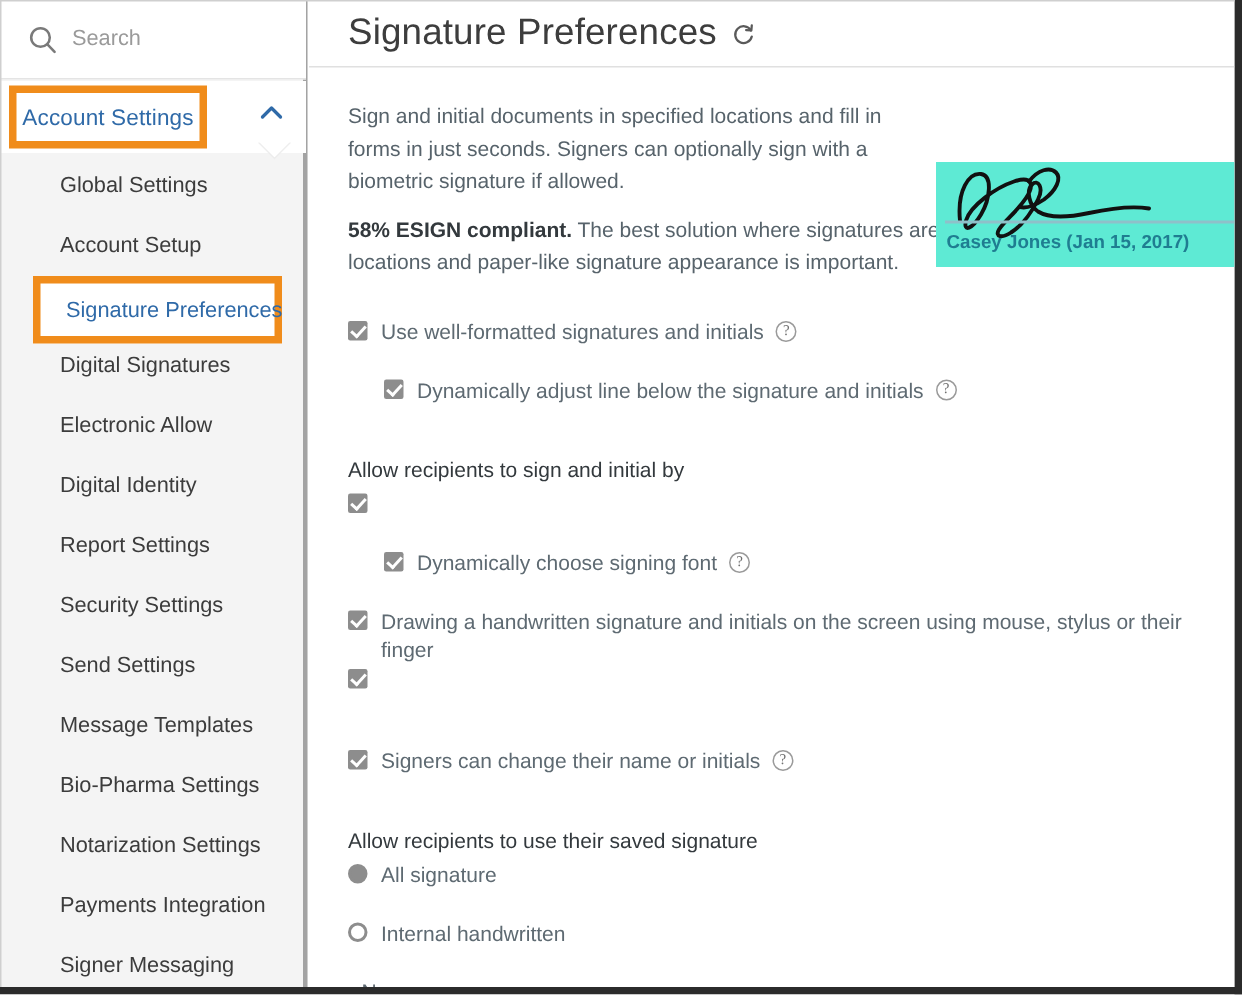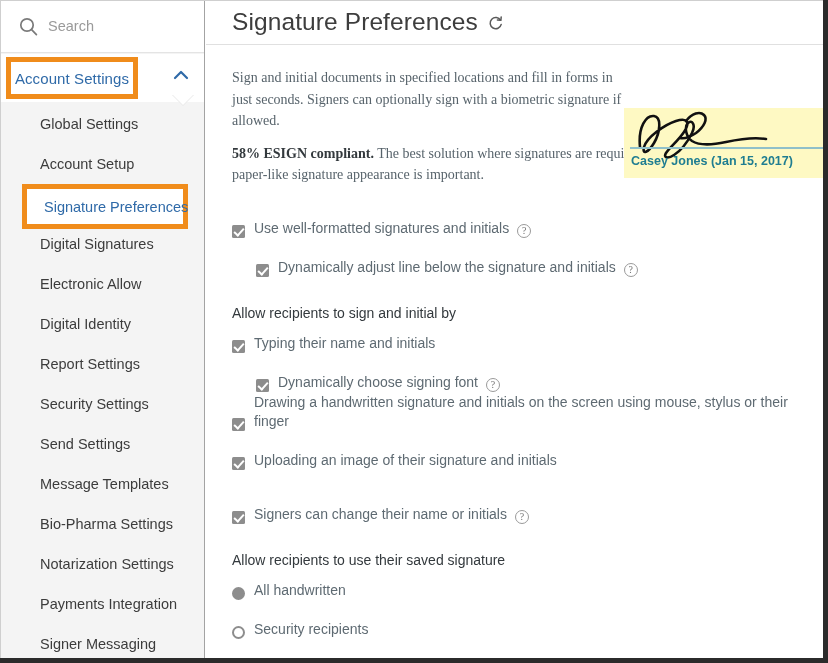--- a/index.html
+++ b/index.html
@@ -24,21 +24,21 @@
     border-left: 1px solid #cfcfcf;
     border-top: 1px solid #cfcfcf;
     pointer-events: none;
   }
 
   
   #sidebar {
     position: absolute; left: 0; top: 0;
     width: 205px; height: 658px;
     background: #f4f4f4;
-    border-right: 1px solid #a3a3a3;
+    border-right: 3px solid #a3a3a3;
   }
   #search-row {
     position: absolute; left: 0; top: 0;
     width: 204px; height: 53px;
     background: #ffffff;
     display: flex; align-items: center;
     padding-left: 19px;
     border-bottom: 1px solid #e4e4e4;
   }
   #search-row .mag { flex: 0 0 auto; margin-right: 10px; display: block; }
@@ -119,50 +119,49 @@
   #page-title {
     font-size: 24.5px; font-weight: normal;
     color: #3d3d3d; letter-spacing: .1px;
   }
   #refresh-icon { margin-left: 9px; display: block; margin-top: 3px; }
 
   #intro { position: relative; padding: 22px 26px 0 26px; }
   .para {
     font-size: 14px; line-height: 21.5px; color: #57636b;
     max-width: 392px;
-    font-family: Liberation Serif, serif;
   }
   .para.wide { max-width: 575px; margin-top: 11px; }
   .para b { color: #33393d; font-weight: bold; }
 
   
   #sig-card {
     position: absolute; left: 418px; top: 63px;
     width: 205px; height: 70px;
-    background: #fef9c3;
+    background: #5eead4;
   }
   #sig-scribble { position: absolute; left: 6px; top: -1px; }
   #sig-rule {
     position: absolute; left: 6px; top: 39px;
     width: 199px; height: 2px; background: #8fc0c9;
   }
   #sig-name {
     position: absolute; left: 7px; top: 46px;
     font-size: 12.5px; font-weight: bold; color: #1f7d91;
     white-space: nowrap;
   }
 
   
   #options { padding: 0 26px; margin-top: 26px; position: relative; }
   .row { display: flex; align-items: flex-start; margin-bottom: 0; }
   .row .lbl {
     font-size: 14px; color: #5e6a72; line-height: 19px;
     padding-left: 9px; max-width: 552px;
   }
-  .opt { height: 26px; display: flex; align-items: flex-end; }
+  .opt { height: 26px; display: flex; align-items: flex-start; }
   .indent1 { padding-left: 24px; }
   .group-head {
     font-size: 14px; font-weight: normal; color: #33393d;
     margin-bottom: 6px;
   }
   .spacer-lg { height: 28px; }
   .spacer-sm { height: 13px; }
 
   .cb {
     flex: 0 0 auto; width: 13px; height: 13px;
@@ -301,21 +300,20 @@
         <span class="lbl">Dynamically adjust line below the signature and initials</span>
         <span class="help">?</span>
       </div>
 
       <div class="spacer-lg"></div>
 
       <div class="group-head">Allow recipients to sign and initial by</div>
 
       <div class="row opt">
         <span class="cb"></span>
-        <span class="lbl">Typing their name and initials</span>
       </div>
 
       <div class="spacer-sm"></div>
 
       <div class="row opt indent1">
         <span class="cb"></span>
         <span class="lbl">Dynamically choose signing font</span>
         <span class="help">?</span>
       </div>
 
@@ -323,45 +321,44 @@
 
       <div class="row opt">
         <span class="cb"></span>
         <span class="lbl">Drawing a handwritten signature and initials on the screen using mouse, stylus or their finger</span>
       </div>
 
       <div class="spacer-sm"></div>
 
       <div class="row opt">
         <span class="cb"></span>
-        <span class="lbl">Uploading an image of their signature and initials</span>
       </div>
 
       <div class="spacer-lg"></div>
 
       <div class="row opt">
         <span class="cb"></span>
         <span class="lbl">Signers can change their name or initials</span>
         <span class="help">?</span>
       </div>
 
       <div class="spacer-lg"></div>
 
       <div class="group-head">Allow recipients to use their saved signature</div>
 
       <div class="row opt">
         <span class="rb on"></span>
-        <span class="lbl">All handwritten</span>
+        <span class="lbl">All signature</span>
       </div>
 
       <div class="spacer-sm"></div>
 
       <div class="row opt">
         <span class="rb"></span>
-        <span class="lbl">Security recipients</span>
+        <span class="lbl">Internal handwritten</span>
       </div>
 
       <div class="spacer-sm"></div>
 
       <div class="row opt">
 
         <span class="lbl">No one</span>
       </div>
 
     </div>

